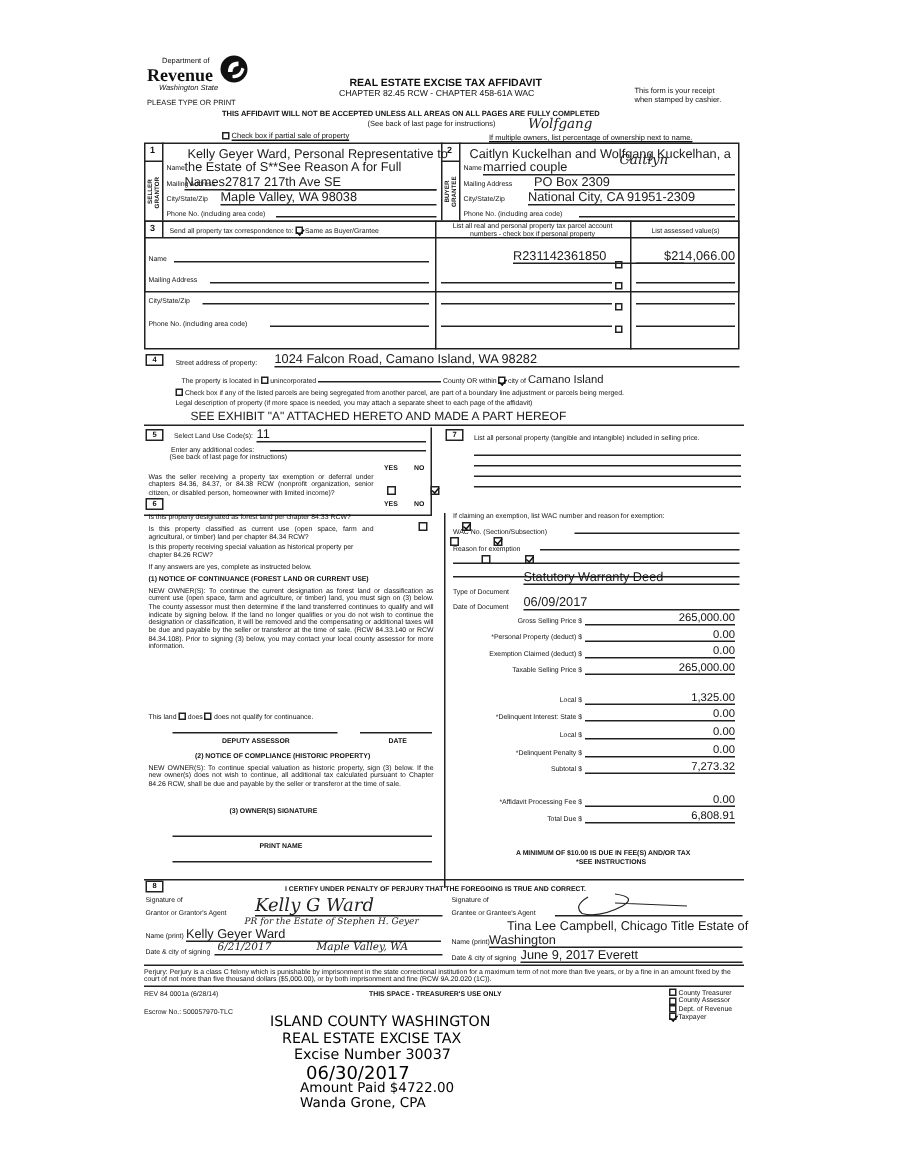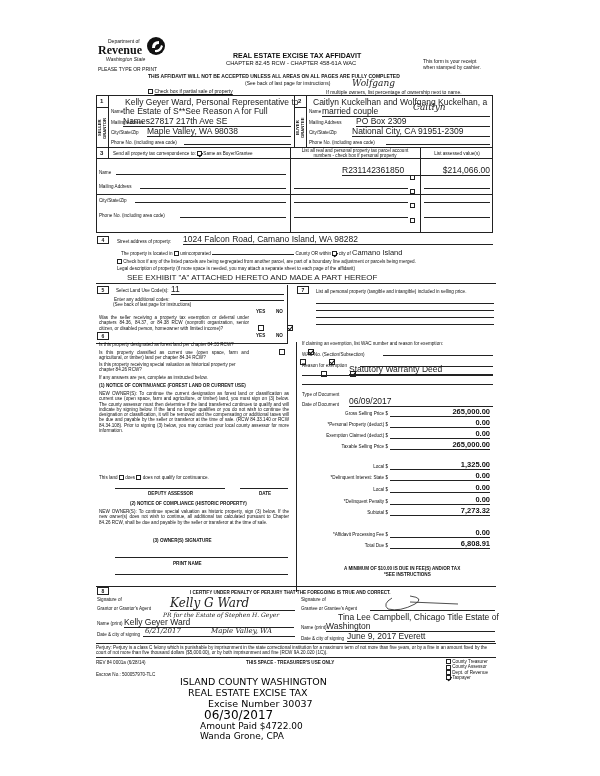--- a/index.html
+++ b/index.html
@@ -12,21 +12,21 @@
   .line { border-bottom: 0.8px solid #222; }
   .box { border: 1px solid #222; }
   .cb { display: inline-block; width: 5px; height: 5px; border: 0.8px solid #222; vertical-align: middle; position: relative; }
   .cb.checked::after { content: ""; position: absolute; left: 0.5px; top: -0.5px; width: 2px; height: 3.5px; border-right: 0.9px solid #111; border-bottom: 0.9px solid #111; transform: rotate(40deg); }
   .num { display: inline-block; border: 1px solid #222; width: 12px; height: 8px; font-size: 5px; font-weight: bold; text-align: center; line-height: 6px; }
   .bold { font-weight: bold; }
   .stamp { font-family: "DejaVu Sans", sans-serif; color: #000000; text-align: left; }
   .vtext { writing-mode: vertical-rl; transform: rotate(180deg); font-size: 4.2px; font-weight: bold; text-align: center; }
   .fin-row { position: absolute; left: 0; width: 200px; height: 11px; }
   .fin-label { position: absolute; right: 112px; bottom: 1px; font-size: 4.6px; }
-  .fin-val { position: absolute; right: 10px; bottom: 0; width: 100px; border-bottom: 0.8px solid #222; text-align: right; font-size: 7.5px; font-weight: bold; }
+  .fin-val { position: absolute; right: 10px; bottom: 0; width: 100px; border-bottom: 0.8px solid #222; text-align: right; font-size: 7.5px; }
 </style>
 </head>
 <body>
 
 
 
 
 <div class="abs" style="left:98px;top:36px;width:80px;height:28px;">
   <div class="abs" style="left:10px;top:2px;font-size:5px;">Department of</div>
   <div class="abs bold" style="left:0;top:7px;font-size:12px;font-family:'Liberation Serif',serif;">Revenue</div>
@@ -222,21 +222,21 @@
 
 <div class="abs tiny" style="left:302px;top:341px;">If claiming an exemption, list WAC number and reason for exemption:</div>
 <div class="abs tiny" style="left:302px;top:352px;">WAC No. (Section/Subsection)</div>
 <div class="abs line" style="left:383px;top:350px;width:110px;height:6px;"></div>
 <div class="abs tiny" style="left:302px;top:363px;">Reason for exemption</div>
 <div class="abs line" style="left:360px;top:361px;width:133px;height:6px;"></div>
 <div class="abs line" style="left:302px;top:370px;width:191px;height:6px;"></div>
 <div class="abs line" style="left:302px;top:379px;width:191px;height:6px;"></div>
 
 <div class="abs tiny" style="left:302px;top:392px;">Type of Document</div>
-<div class="abs fill line" style="left:349px;top:364px;width:144px;">Statutory Warranty Deed</div>
+<div class="abs fill line" style="left:349px;top:379px;width:144px;">Statutory Warranty Deed</div>
 <div class="abs tiny" style="left:302px;top:402px;">Date of Document</div>
 <div class="abs fill line" style="left:349px;top:396px;width:144px;">06/09/2017</div>
 
 <div class="abs" style="left:300px;top:406px;width:210px;height:150px;">
   <div class="fin-row" style="top:0px;">
       <span class="fin-label">Gross Selling Price $</span>
       <span class="fin-val">265,000.00</span>
     </div>
   <div class="fin-row" style="top:11px;">
       <span class="fin-label">*Personal Property (deduct) $</span>
@@ -322,20 +322,20 @@
   <div><span class="cb"></span> <span>County Treasurer</span></div>
   <div><span class="cb"></span> <span>County Assessor</span></div>
   <div><span class="cb"></span> <span>Dept. of Revenue</span></div>
   <div><span class="cb checked"></span> <span>Taxpayer</span></div>
 </div>
 
 
 <div class="abs stamp" style="left:180px;top:676px;">
   <div style="font-size:9.5px;">ISLAND COUNTY WASHINGTON</div>
   <div style="font-size:9.5px;margin-left:8px;">REAL ESTATE EXCISE TAX</div>
-  <div style="font-size:9.5px;margin-left:28px;">Excise Number 30037</div>
+  <div style="font-size:9.5px;margin-left:16px;">Excise Number 30037</div>
   <div style="font-size:12px;margin-left:24px;line-height:1;">06/30/2017</div>
   <div style="font-size:9px;margin-left:20px;">Amount Paid $4722.00</div>
   <div style="font-size:9px;margin-left:20px;">Wanda Grone, CPA</div>
 </div>
 
 
 
 
 </body></html>

